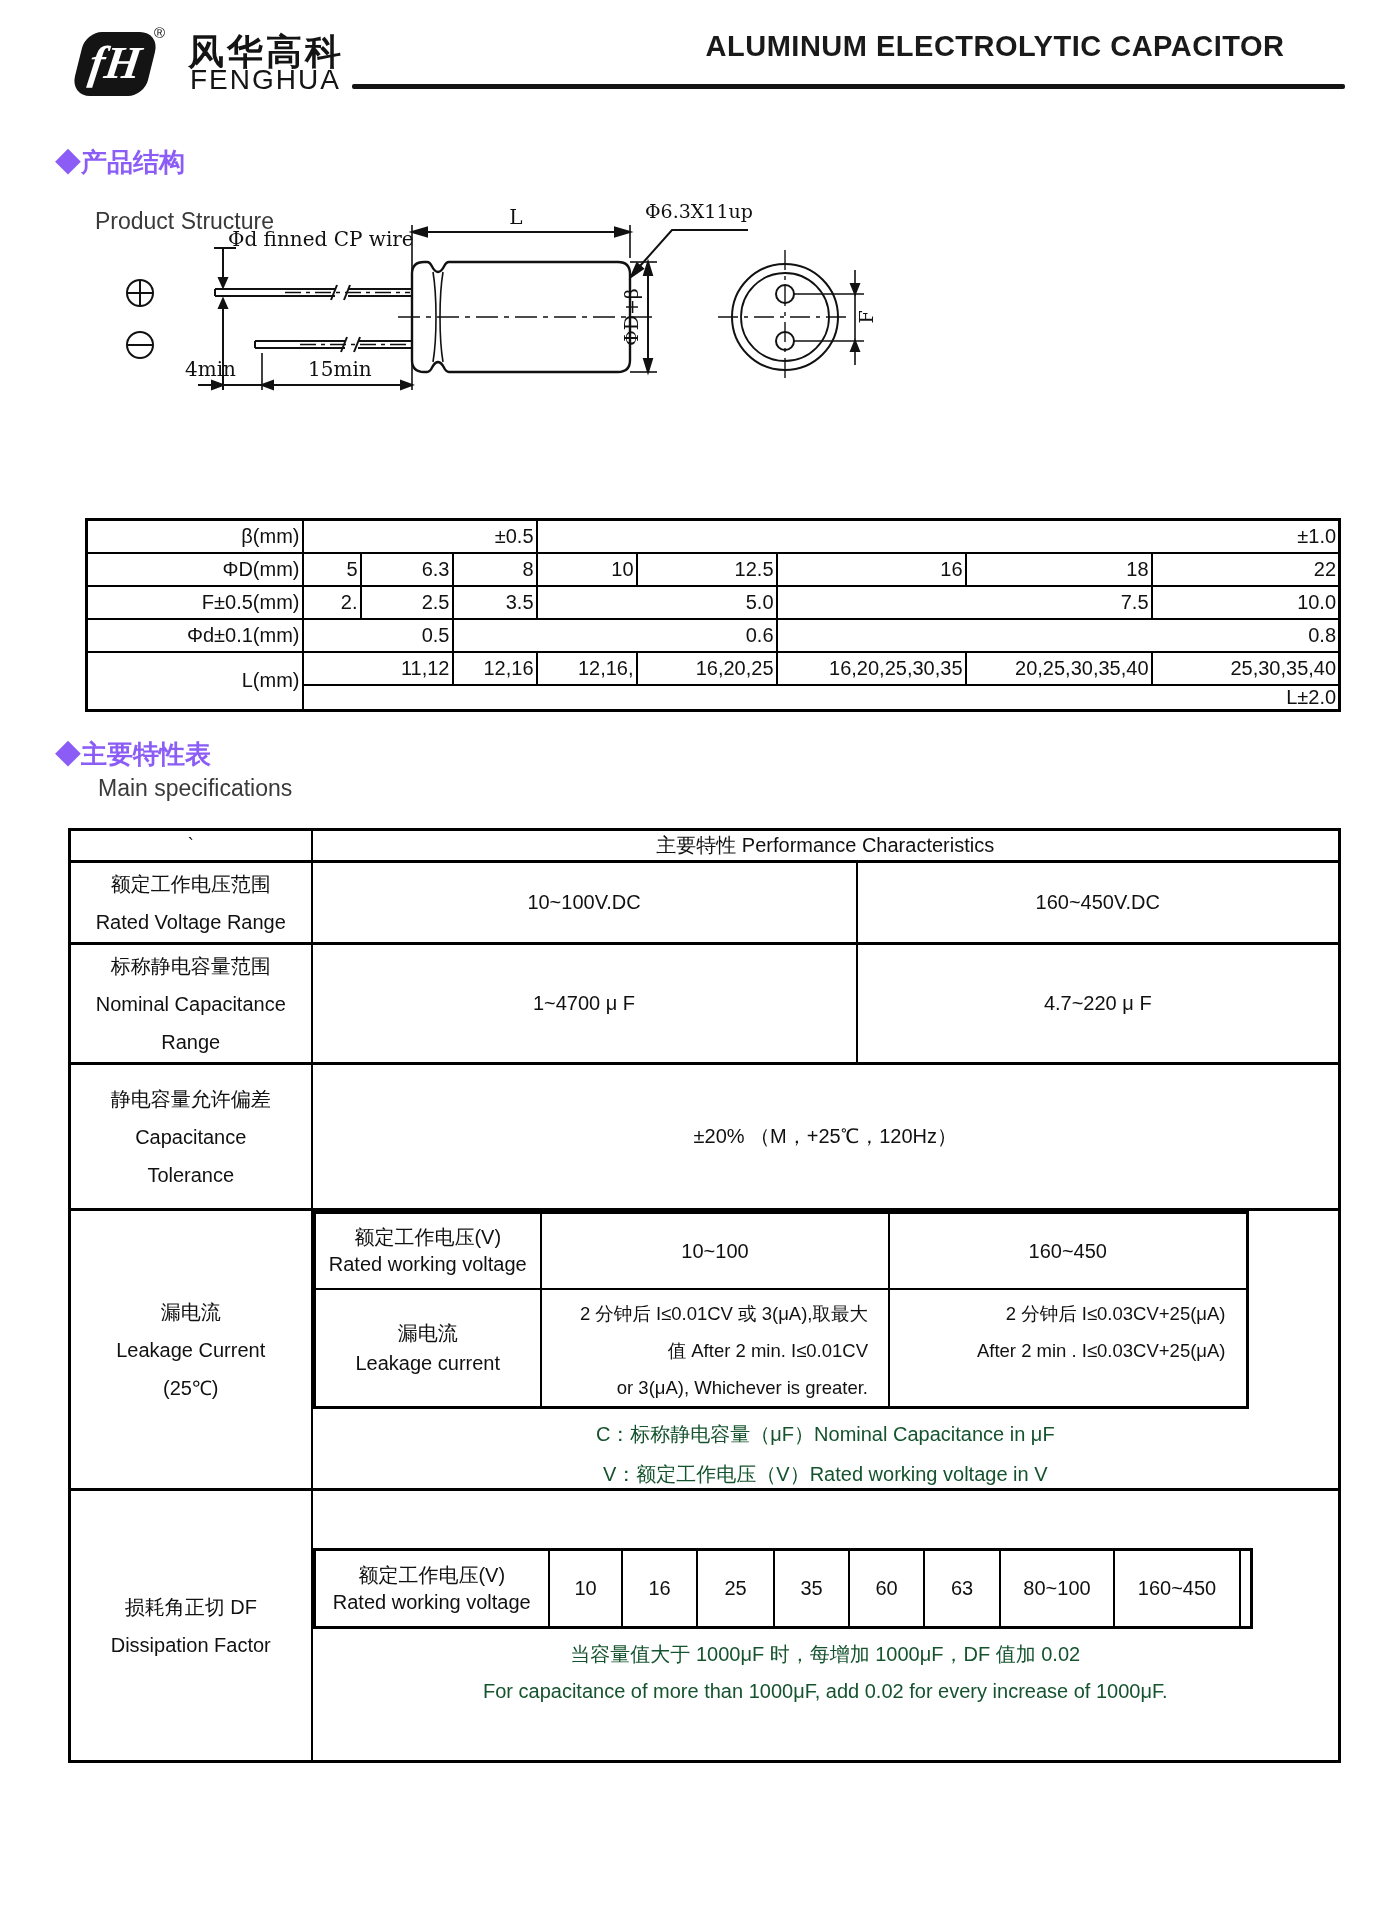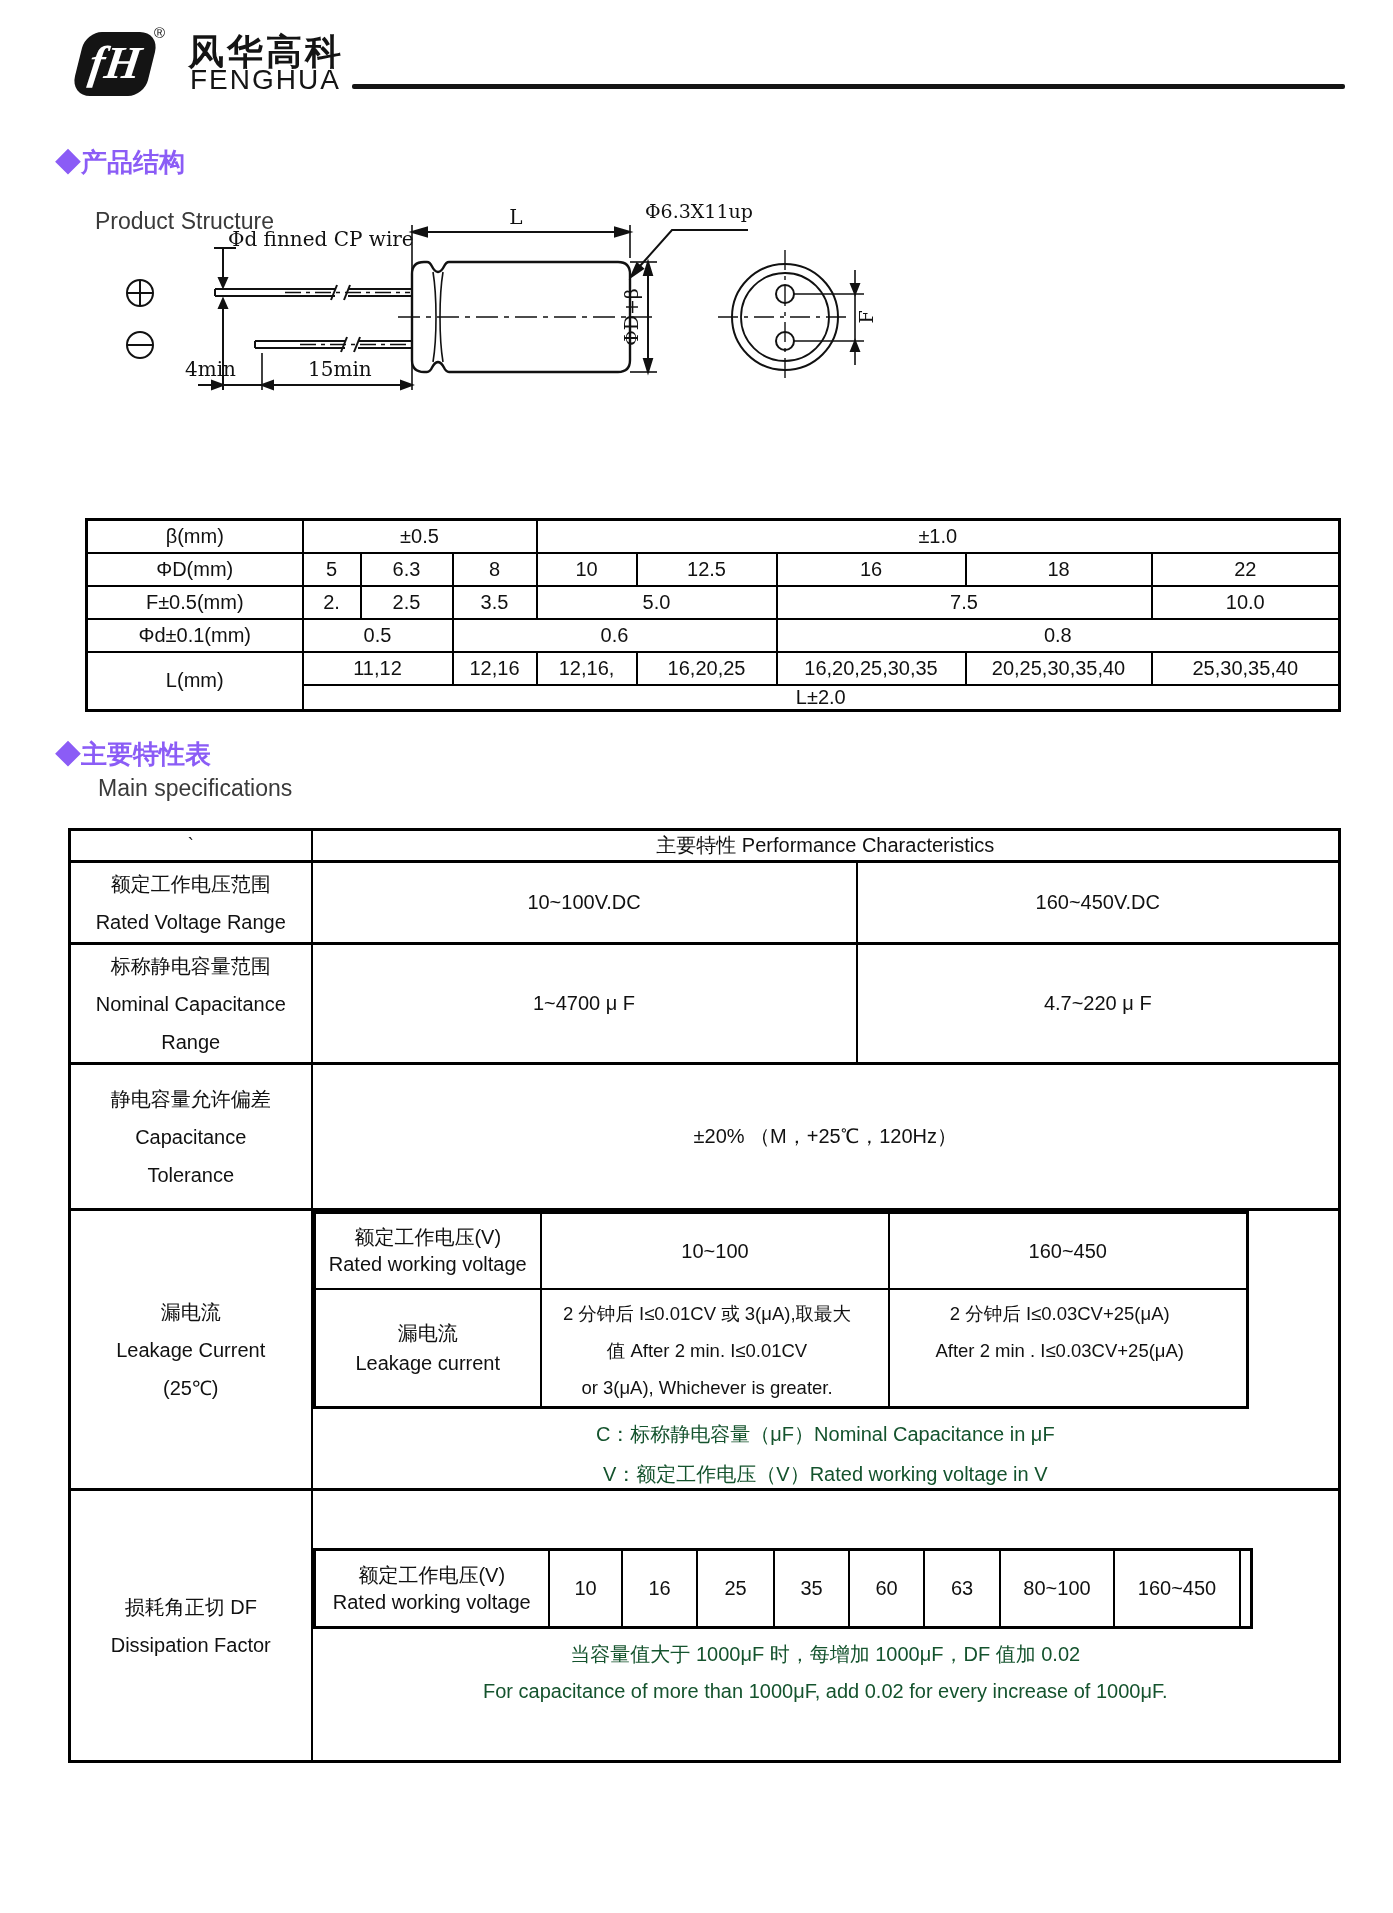--- a/index.html
+++ b/index.html
@@ -44,21 +44,21 @@
   .draw-label{ font-family:"DejaVu Serif", serif; font-size:20px; fill:#111; }
   .draw-label.small{ font-size:19px; }
 
   
   .dim-table{
     position:absolute; left:85px; top:518px; width:1253px;
     border-collapse:collapse; table-layout:fixed;
     border:3px solid #000; font-size:20px;
   }
   .dim-table td{
-    border:2px solid #000; text-align:center; vertical-align:middle;
+    border:2px solid #000; text-align:right; vertical-align:middle;
     height:33px; padding:0 2px; overflow:hidden;margin-left:36px;
   }
   .dim-table td.short{ height:25px; }
 
   
   .spec-table{
     position:absolute; left:68px; top:828px; width:1270px;
     border-collapse:collapse; table-layout:fixed;
     border:3px solid #000; font-size:20px;
   }
@@ -78,41 +78,42 @@
 
   td.block{ text-align:left; vertical-align:top; padding:12px 0 0 12px; }
 
   .inner{ border-collapse:collapse; table-layout:fixed; border:3px solid #000; font-size:20px; }
   .inner td{ border:2px solid #000; text-align:center; vertical-align:middle; padding:0 2px; overflow:hidden; }
   .inner .hl div{ line-height:27px; }
   .inner .bl div{ line-height:30px; }
   #leak-table td{ }
   #leak-table tr.h td{ height:76px; }
   #leak-table tr.b td{ height:116px; }
-  #leak-table td.txt{ text-align:center; vertical-align:top; padding:5px 20px 0 4px; font-size:18.5px; }
+  #leak-table td.txt{ text-align:right; vertical-align:top; padding:5px 20px 0 4px; font-size:18.5px; }
   #leak-table td.txt div{ line-height:37px; white-space:nowrap; }
   #df-table tr.h td{ height:78px; }
   #df-table tr.b td{ height:97px; }
   .note{ font-size:20px; color:#14532d; }
   #leak-note-c{ margin-top:12px; }
   #leak-note-v{ margin-top:13px; }
   #df-note-cn{ margin-top:12px; }
   #df-note-en{ margin-top:12px; }
 </style>
 </head>
 <body>
 
 <div class="page">
 
   <div class="logo-mark">
     <span>fH</span>
   </div>
   <div class="logo-reg">®</div>
   <div class="logo-cn">风华高科</div>
   <div class="logo-en">FENGHUA</div>
+  <div class="doc-title">ALUMINUM ELECTROLYTIC CAPACITOR</div>
   <div class="title-rule"></div>
 
   <div class="sec-cn" id="sec1-cn">◆产品结构</div>
   <div class="sec-en" id="sec1-en">Product Structure</div>
 
   <svg class="drawing" width="1393" height="330" viewBox="0 0 1393 330">
     <g stroke="#111" stroke-width="2" fill="none">
 
       <g>
         <circle cx="140" cy="103" r="13"></circle>

